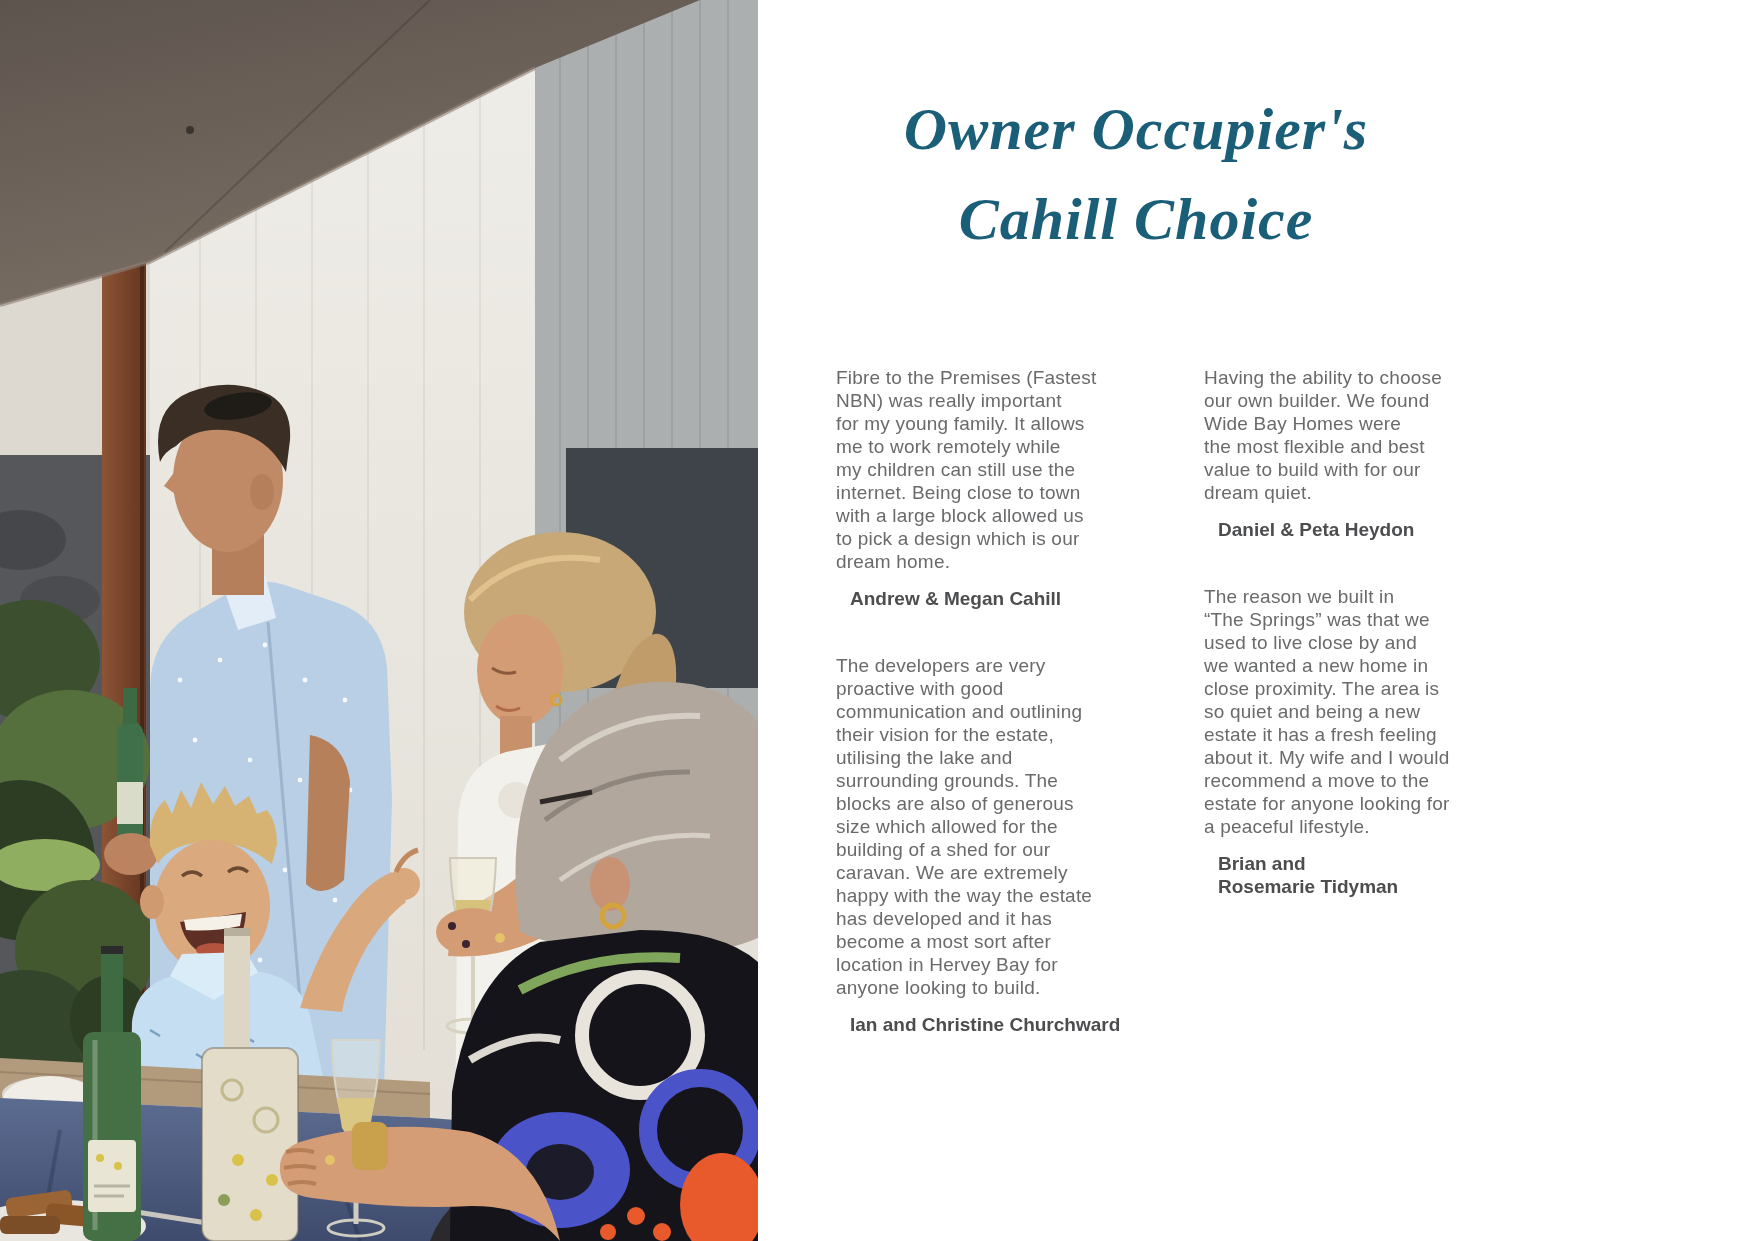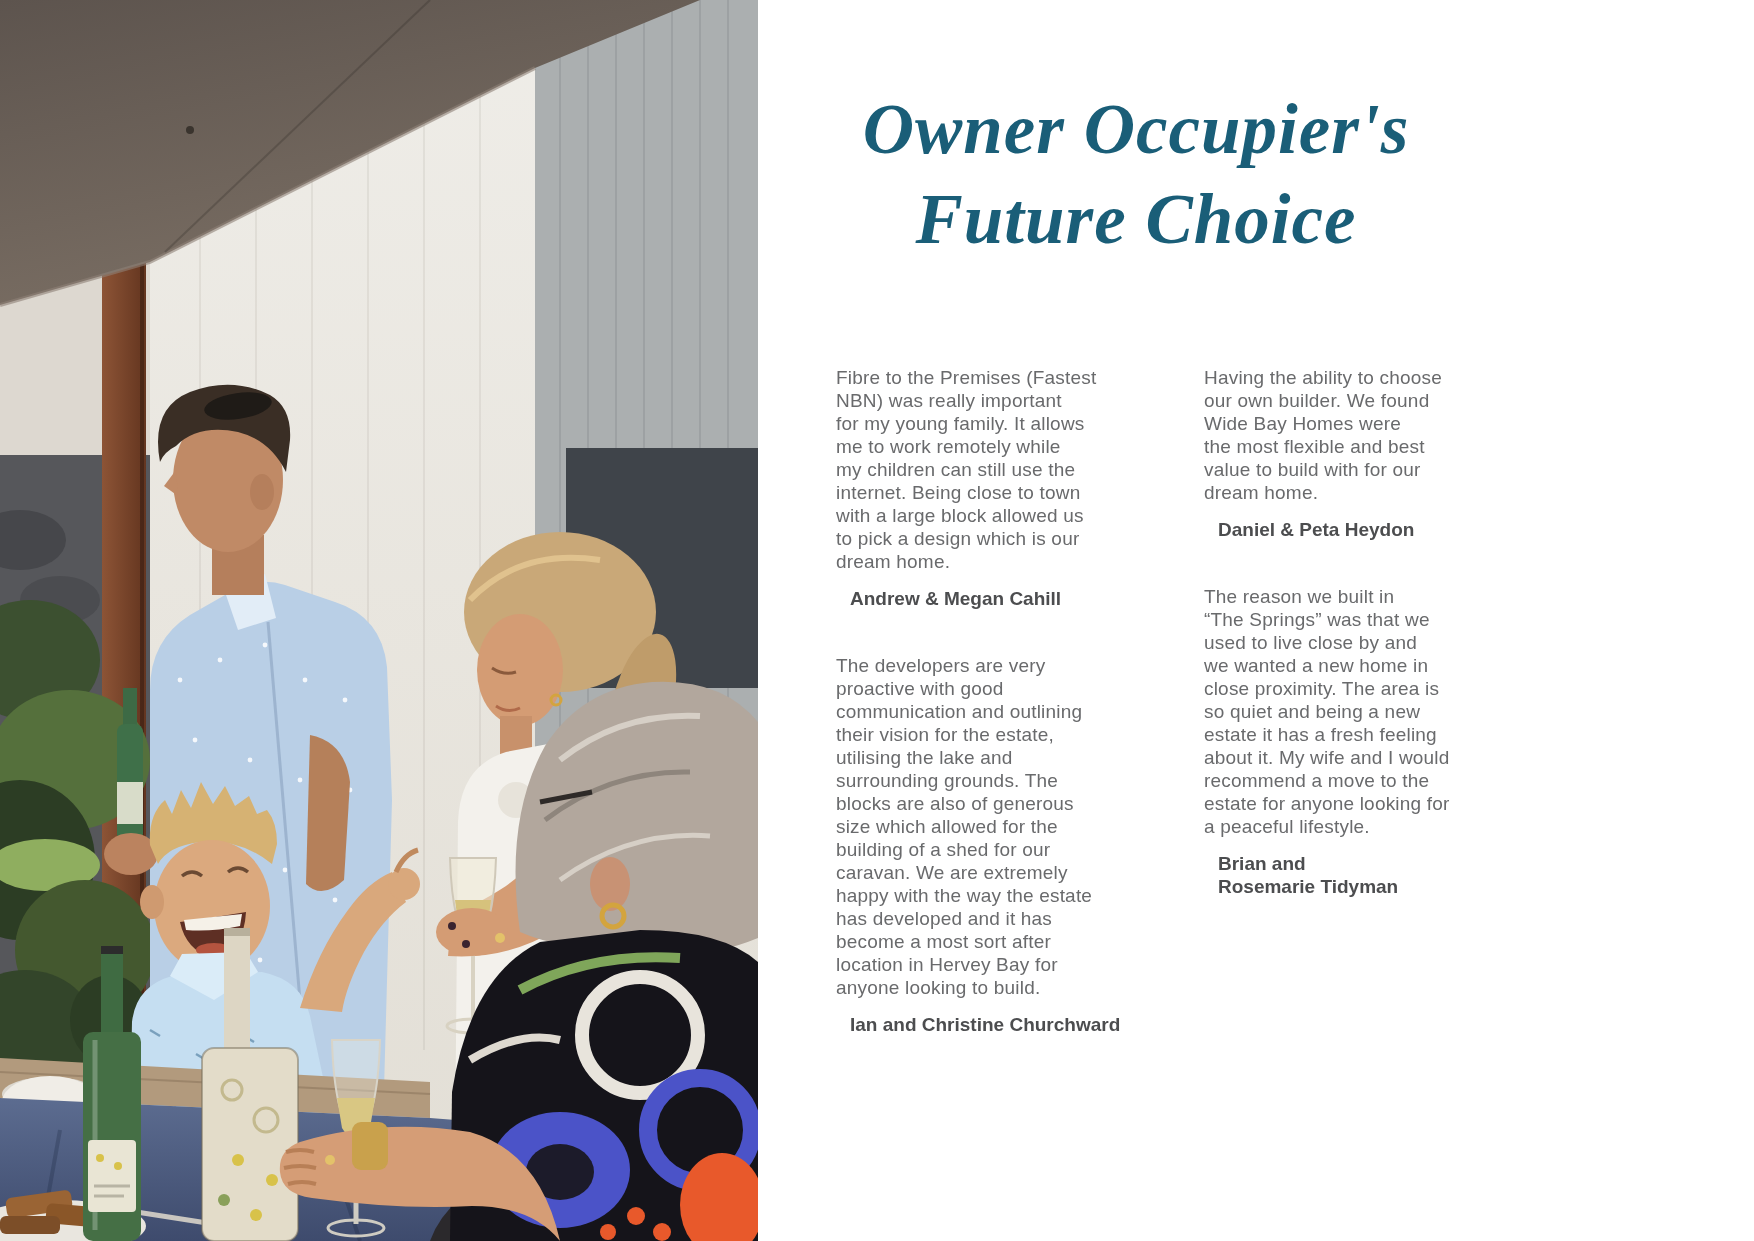--- a/index.html
+++ b/index.html
@@ -3,21 +3,21 @@
 <meta charset="utf-8">
 <style>
   html,body{margin:0;padding:0;background:#ffffff;}
   .canvas{position:relative;width:1754px;height:1241px;background:#ffffff;overflow:hidden;
           font-family:"Liberation Sans",sans-serif;}
   .photo-wrap{position:absolute;left:0;top:0;width:758px;height:1241px;}
   .photo-wrap svg{display:block;width:758px;height:1241px;}
   .page{position:absolute;left:758px;top:0;width:996px;height:1241px;background:#ffffff;}
   .title{position:absolute;left:66px;top:84px;width:624px;text-align:center;
          font-family:"Liberation Serif",serif;font-style:italic;font-weight:700;
-         color:#1a5e78;font-size:71px;line-height:90px;letter-spacing:1px;}
+         color:#1a5e78;font-size:60px;line-height:90px;letter-spacing:1px;}
   .cols{position:absolute;left:78px;top:366px;width:830px;display:flex;}
   .col{width:368px;}
   .testimonial{margin:0 0 44px 0;}
   .quote{margin:0 0 14px 0;font-size:19px;line-height:23px;letter-spacing:.2px;
          color:#696a6c;white-space:pre-line;}
   .name{margin:10px 0 0 14px;font-size:19px;line-height:23px;font-weight:700;
         color:#4c4d4f;white-space:pre-line;}
 </style>
 </head>
 <body>
@@ -266,21 +266,21 @@
         <rect x="352" y="1122" width="36" height="48" rx="9" fill="#c9a14c"></rect>
         <path d="M286,1152 Q300,1148 314,1152 M284,1168 Q300,1164 316,1168 M288,1184 Q302,1180 316,1184" stroke="#b87f56" stroke-width="4" fill="none"></path>
         <circle cx="330" cy="1160" r="5" fill="#e3c26a"></circle>
       </g>
     </svg>
   </div>
 
   <div class="page">
     <div class="title">
       <div>Owner Occupier's</div>
-      <div>Future Choice</div>
+      <div>Cahill Choice</div>
     </div>
 
     <div class="cols">
       <div class="col">
         <div class="testimonial">
           <p class="quote">Fibre to the Premises (Fastest
 NBN) was really important
 for my young family. It allows
 me to work remotely while
 my children can still use the
@@ -310,21 +310,21 @@
         </div>
       </div>
 
       <div class="col">
         <div class="testimonial">
           <p class="quote">Having the ability to choose
 our own builder. We found
 Wide Bay Homes were
 the most flexible and best
 value to build with for our
-dream home.</p>
+dream quiet.</p>
           <p class="name">Daniel &amp; Peta Heydon</p>
         </div>
         <div class="testimonial">
           <p class="quote">The reason we built in
 “The Springs” was that we
 used to live close by and
 we wanted a new home in
 close proximity. The area is
 so quiet and being a new
 estate it has a fresh feeling

